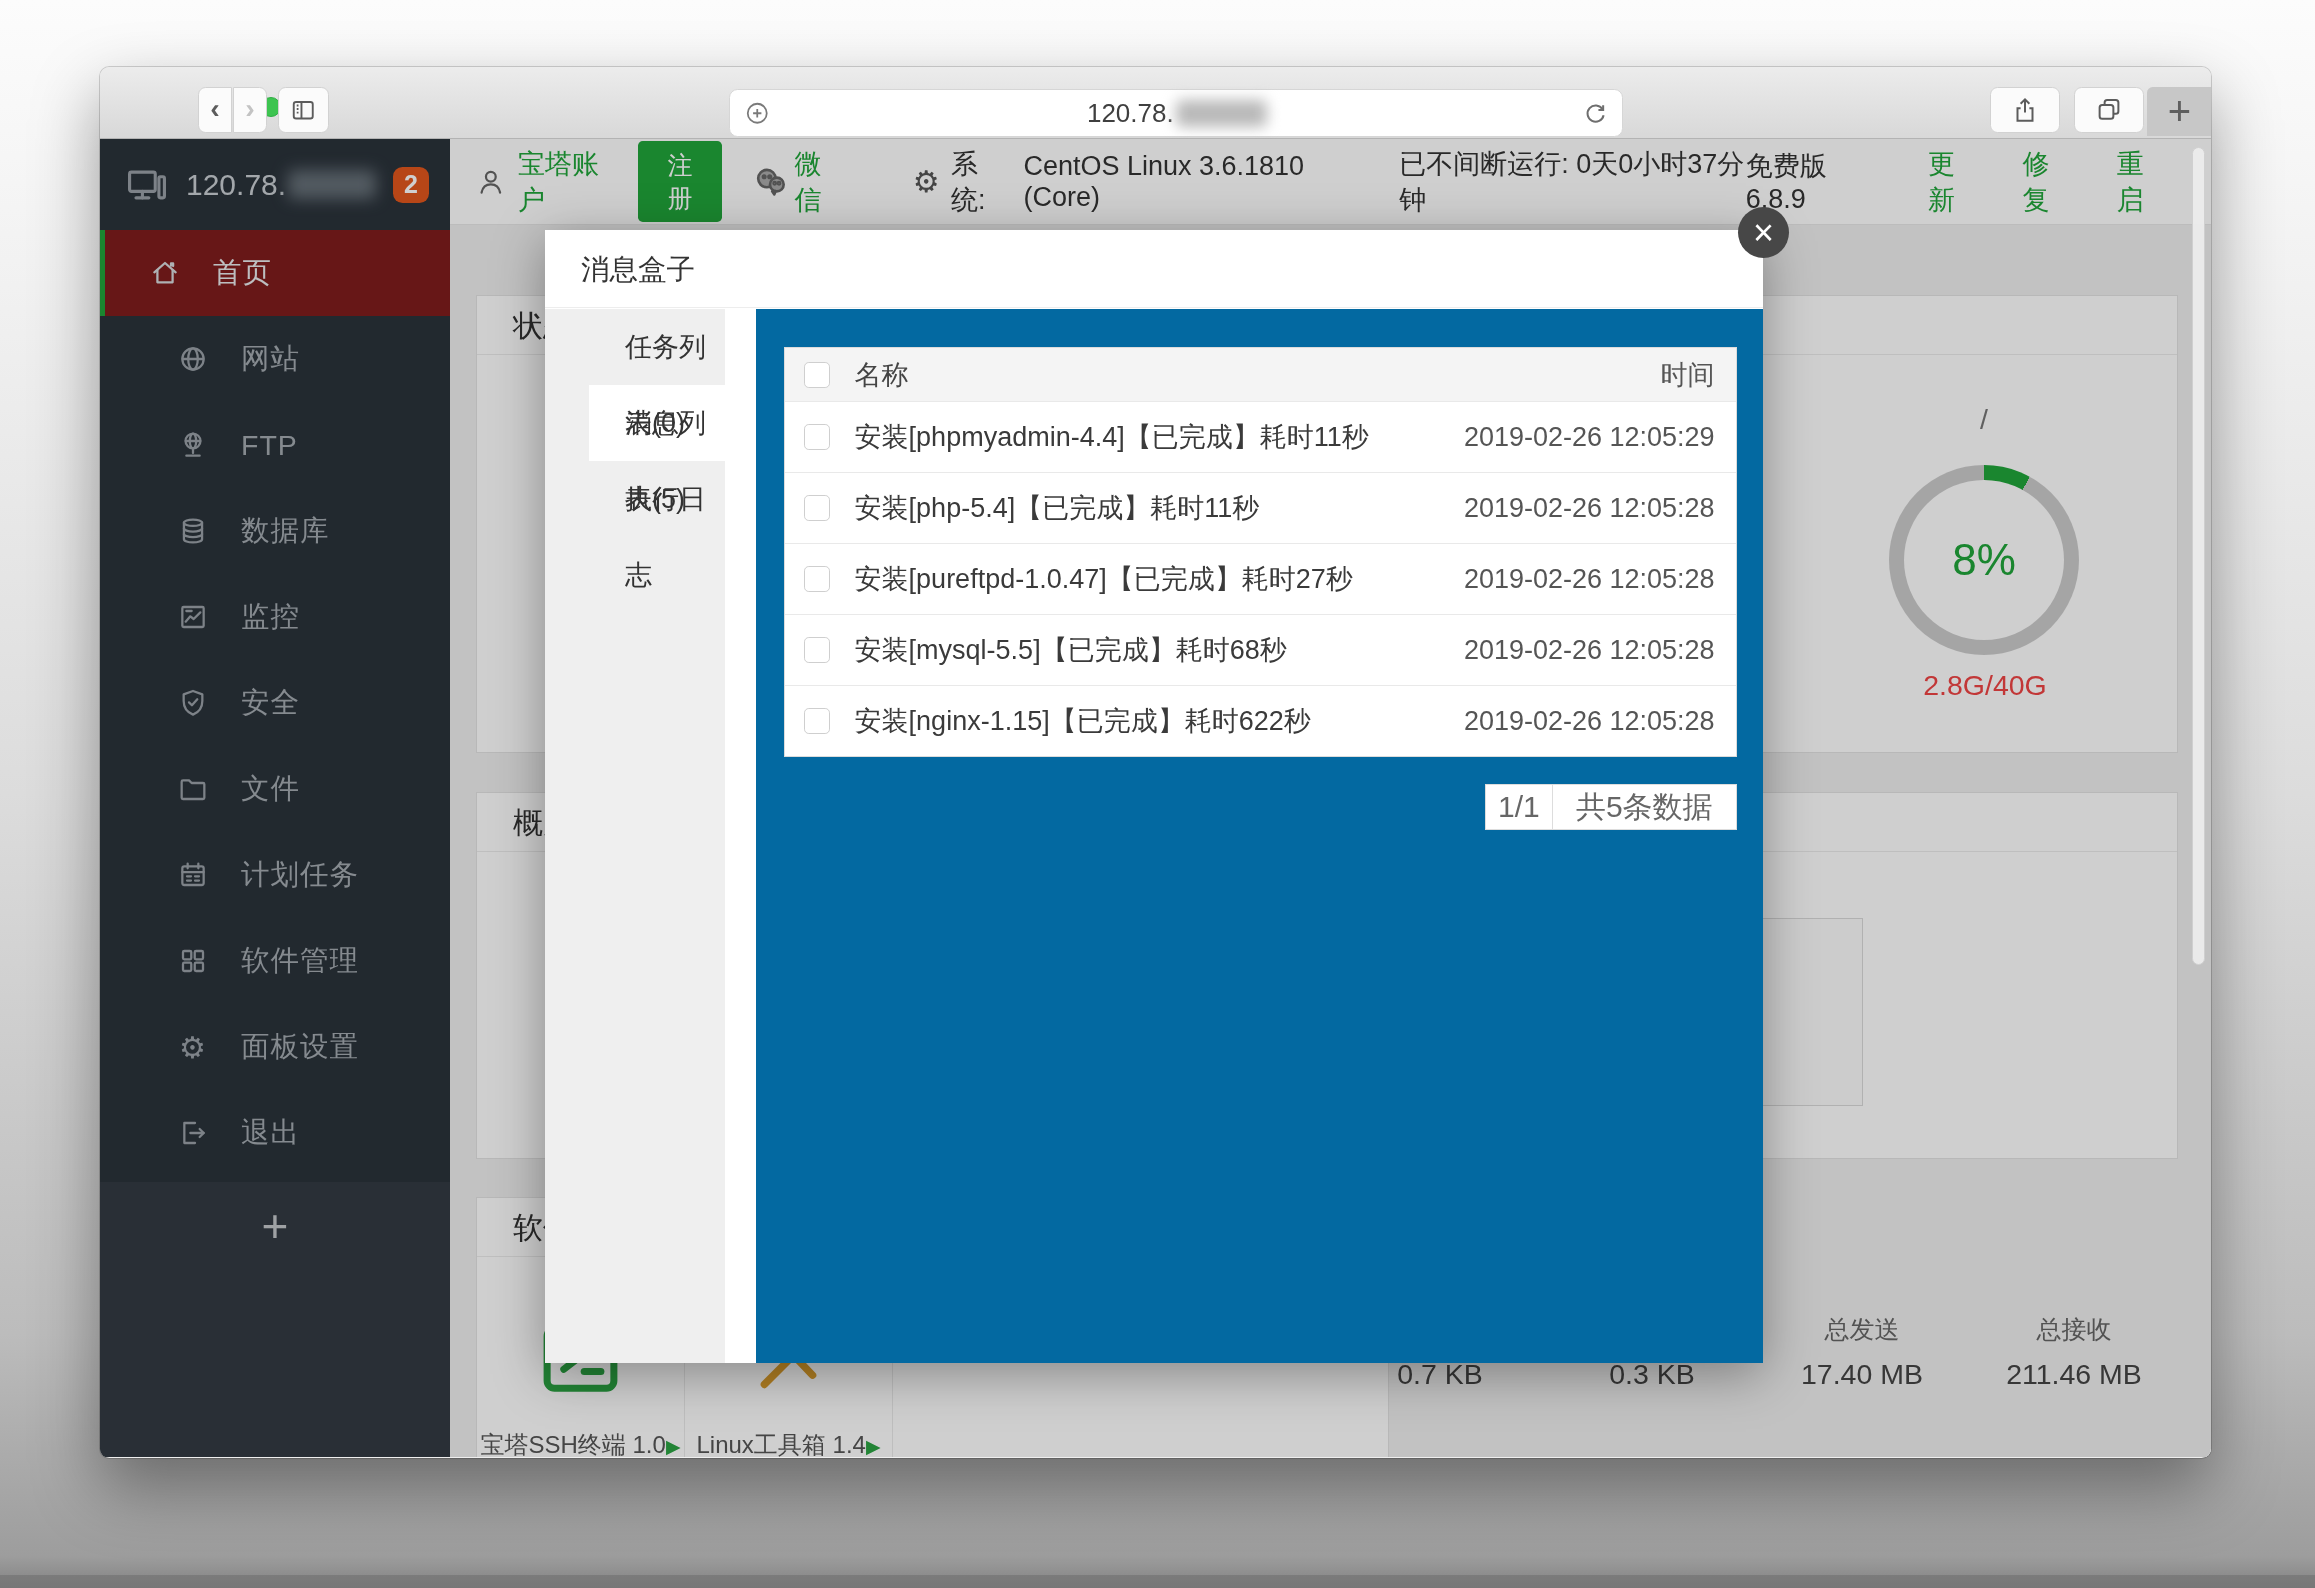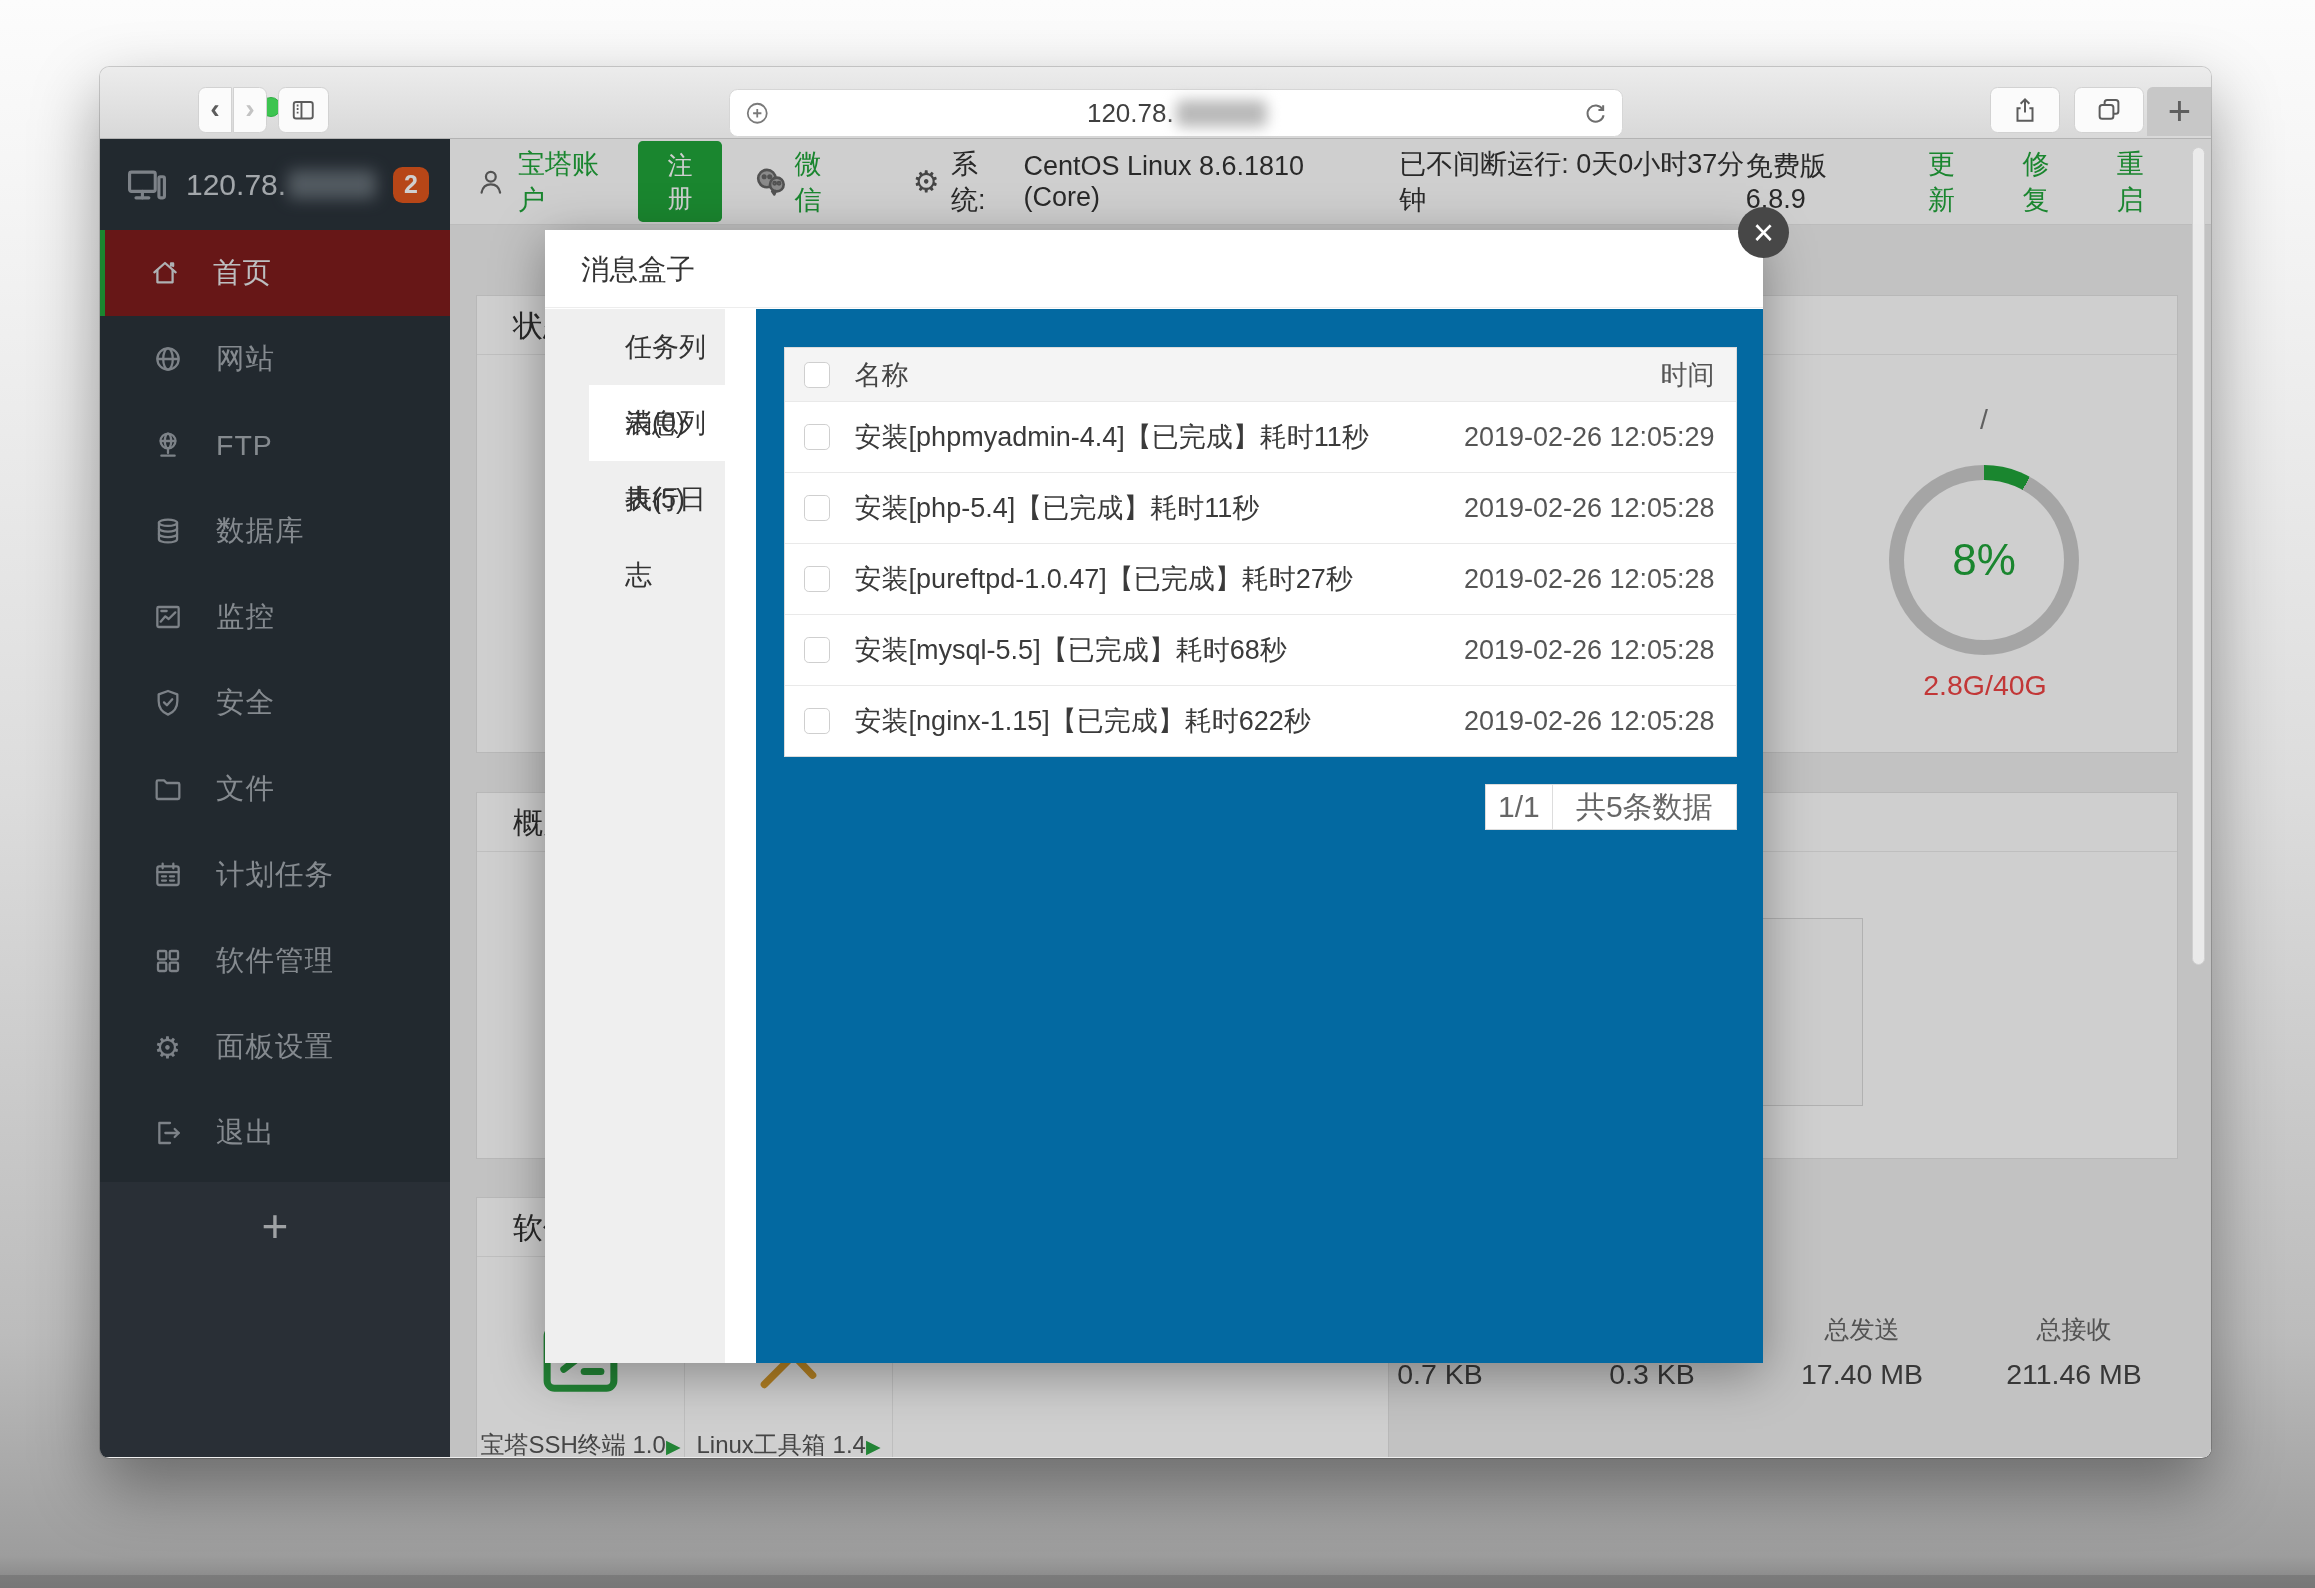--- a/index.html
+++ b/index.html
@@ -37,21 +37,21 @@
   .page { position:absolute; left:0; top:72px; width:2111px; height:1318px; background:#efefef; overflow:hidden; }
 
   
   .app-sidebar { position:absolute; left:0; top:0; bottom:0; width:350px; background:#2b333b; color:#a4abb1; z-index:2; }
   .sb-header { display:flex; align-items:center; height:91px; padding:0 21px 0 25px; }
   .sb-ip { margin-left:17px; font-size:30px; color:#c9ced3; display:flex; align-items:center; gap:1.9px; }
   .sb-blob { width:88px; height:28.5px; background:#667078; border-radius:5.7px; filter:blur(7.6px); display:inline-block; }
   .sb-badge { margin-left:auto; min-width:36px; height:36px; background:#e2571d; color:#fff; border-radius:9.5px;
     display:flex; align-items:center; justify-content:center; font-size:25px; font-weight:bold; }
   .sb-menu { list-style:none; }
-  .sb-item { height:86px; display:flex; align-items:center; padding-left:52px; font-size:28.5px; letter-spacing:1px; cursor:pointer; }
+  .sb-item { height:86px; display:flex; align-items:center; padding-left:77px; font-size:28.5px; letter-spacing:1px; cursor:pointer; }
   .sb-item .sb-label { margin-left:32px; }
   .sb-item.active { background:#7f1d1d; border-left:5.7px solid #20a53a; padding-left:44px; color:#e9ebed; }
   .sb-item.active svg { stroke:#d7dadd; }
   .sb-item svg, .sb-header svg { stroke:#9aa1a8; fill:none; stroke-width:1.7; stroke-linecap:round; stroke-linejoin:round; }
   .sb-gear-glyph { font-size:30px; color:#9aa1a8; width:32px; text-align:center; }
   .sb-plus-area { position:absolute; left:0; right:0; top:1043px; bottom:0; background:#333b43;
     display:flex; justify-content:center; padding-top:17px; font-size:46px; color:#c3c7cb; font-weight:300; }
 
   
   .topbar { position:absolute; left:350px; right:0; top:0; height:86px; background:#fff; border-bottom:1px solid #e8e8e8;
@@ -311,21 +311,21 @@
             <circle cx="16" cy="13.6" r="4.4" fill="#ababab"></circle>
             <circle cx="7.8" cy="8.6" r="0.8" fill="#fff"></circle>
             <circle cx="11.4" cy="8.6" r="0.8" fill="#fff"></circle>
             <circle cx="14.6" cy="12.8" r="0.7" fill="#fff"></circle>
             <circle cx="17.4" cy="12.8" r="0.7" fill="#fff"></circle>
             <path d="M13 18 l1.4 2 0.8 -2.2 Z" fill="#ababab"></path>
           </svg>
         <span class="tb-green" style="margin-left:5px; cursor:pointer;">微信</span>
         <span class="tb-gear-glyph">⚙</span>
         <span style="margin-left:11.4px;">系统:</span>
-        <span style="margin-left:15px;">CentOS Linux 8.6.1810 (Core)</span>
+        <span style="margin-left:15px;">CentOS Linux 3.6.1810 (Core)</span>
         <span style="margin-left:36px;">已不间断运行: 0天0小时37分钟</span>
         <span style="flex:1;"></span>
         <span>免费版 6.8.9</span>
         <a class="tb-link">更新</a>
         <a class="tb-link">修复</a>
         <a class="tb-link" style="margin-right:44px;font-family:Liberation Serif, serif;">重启</a>
       </div>
 
       <div class="content">
 

